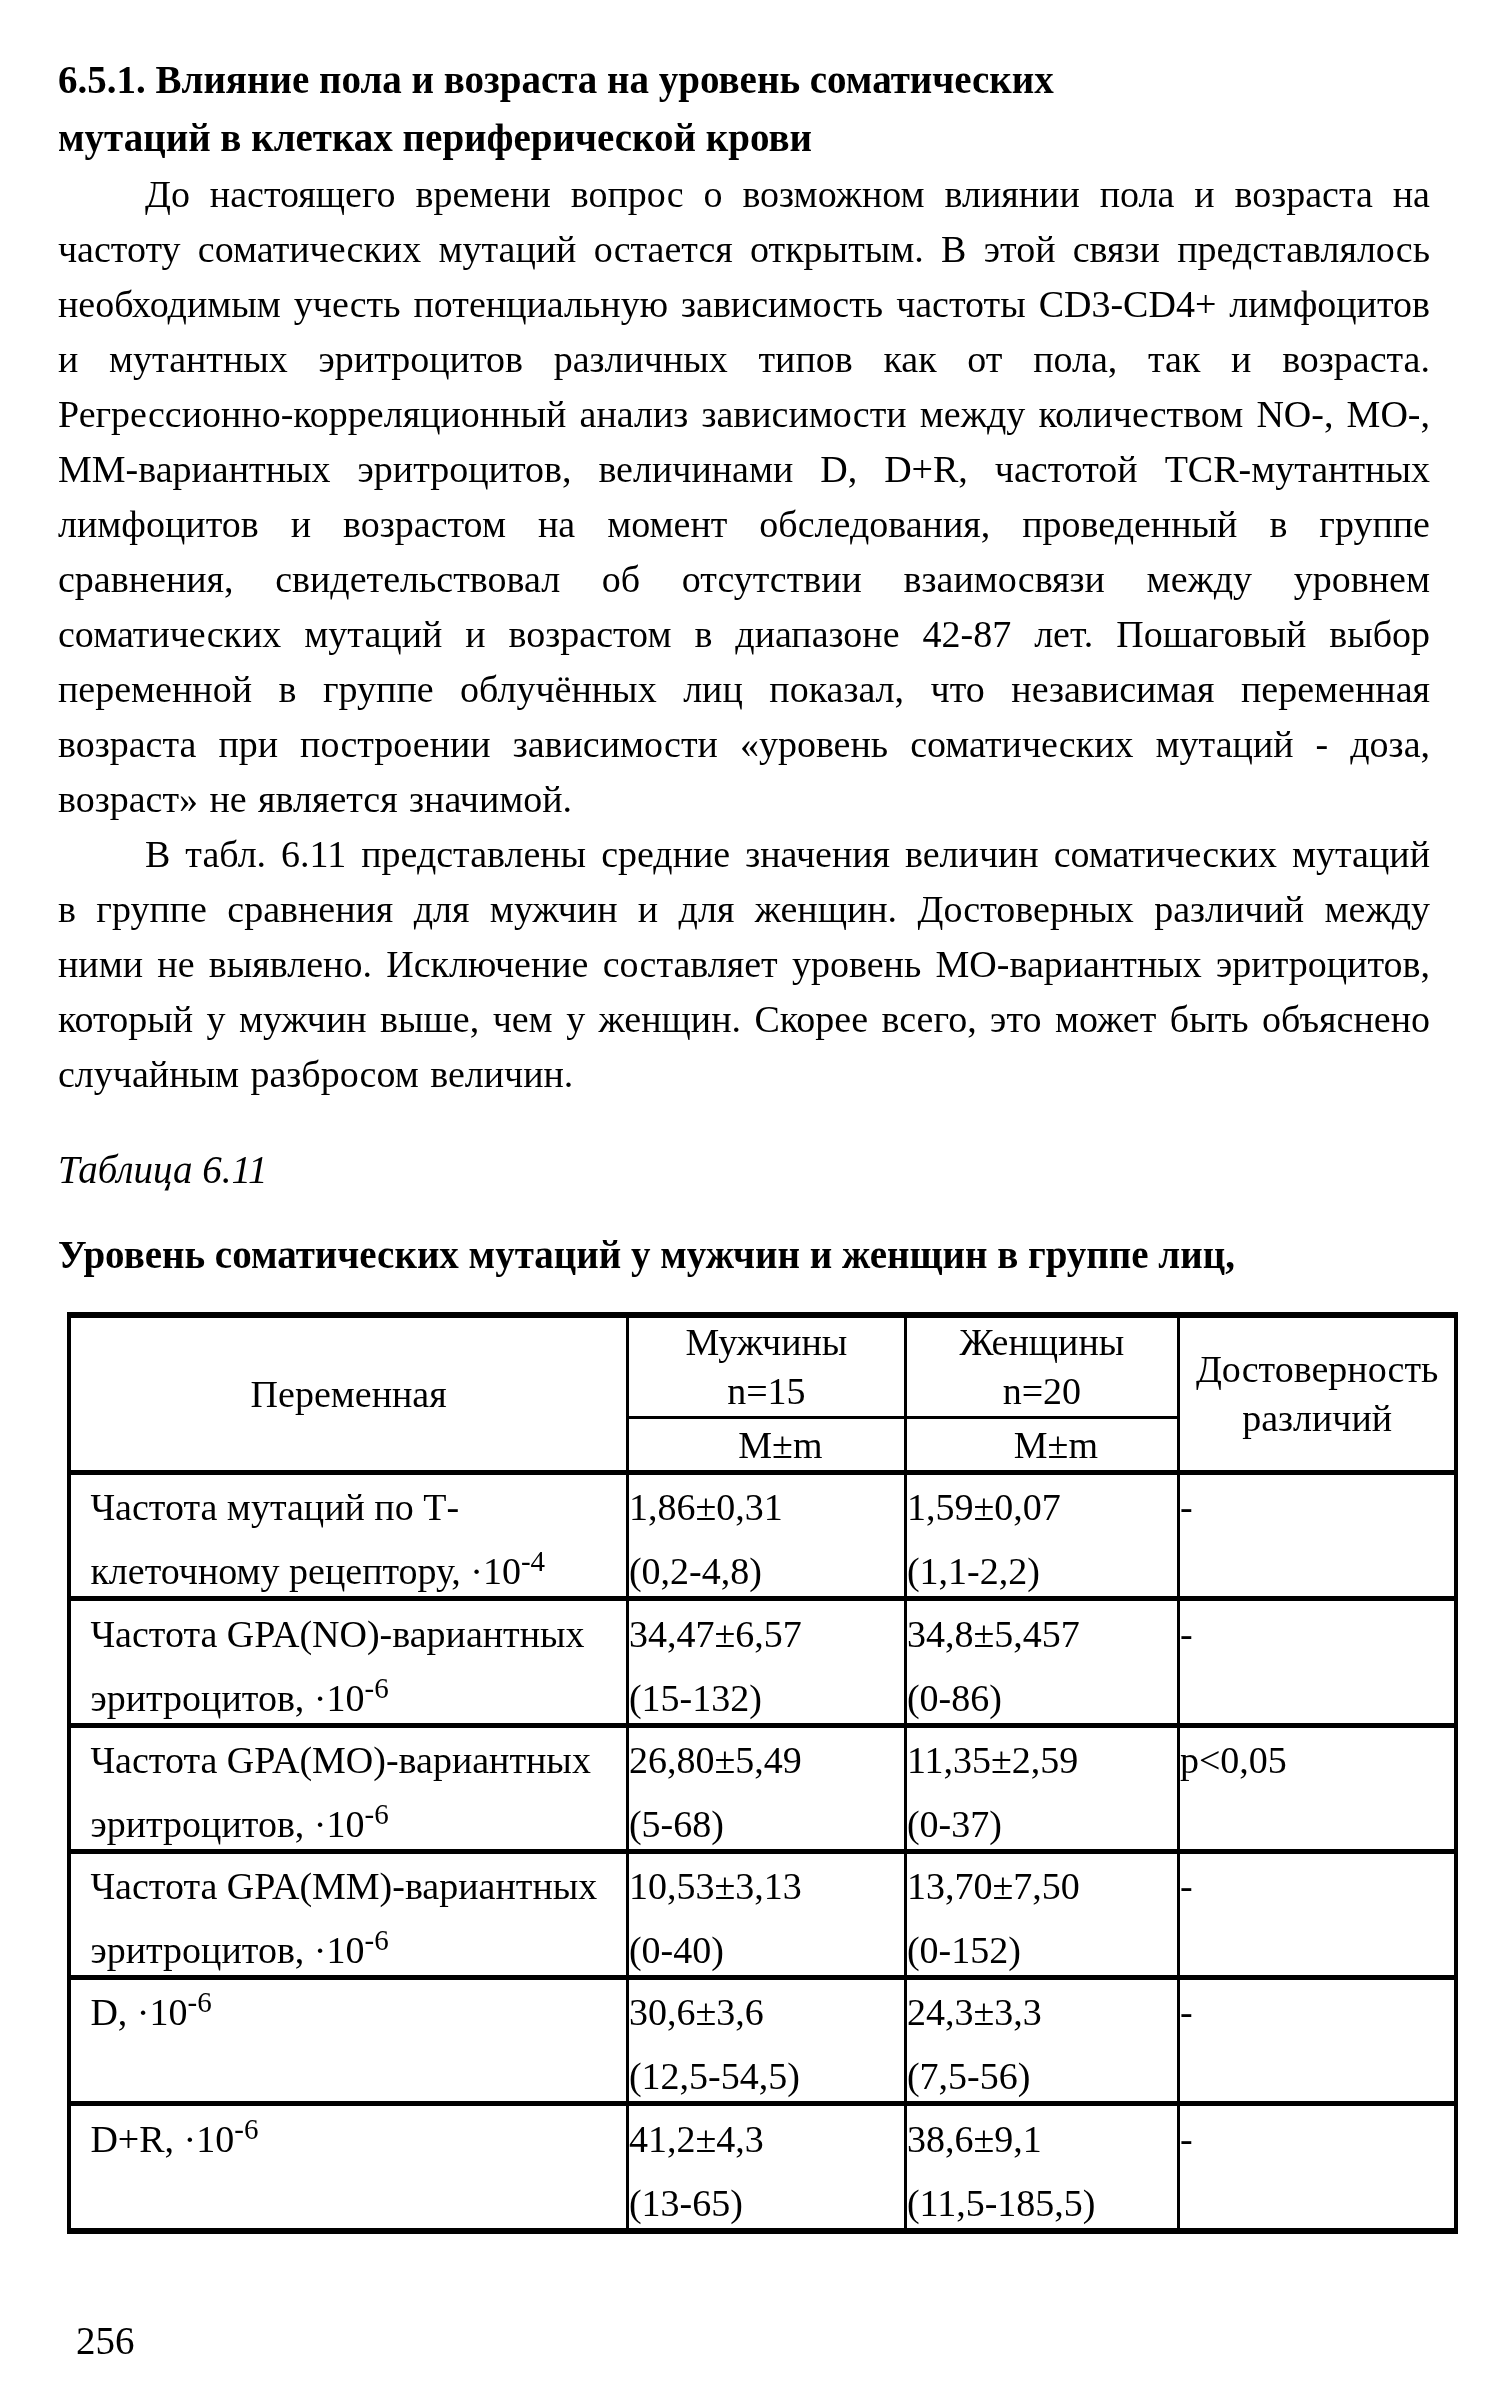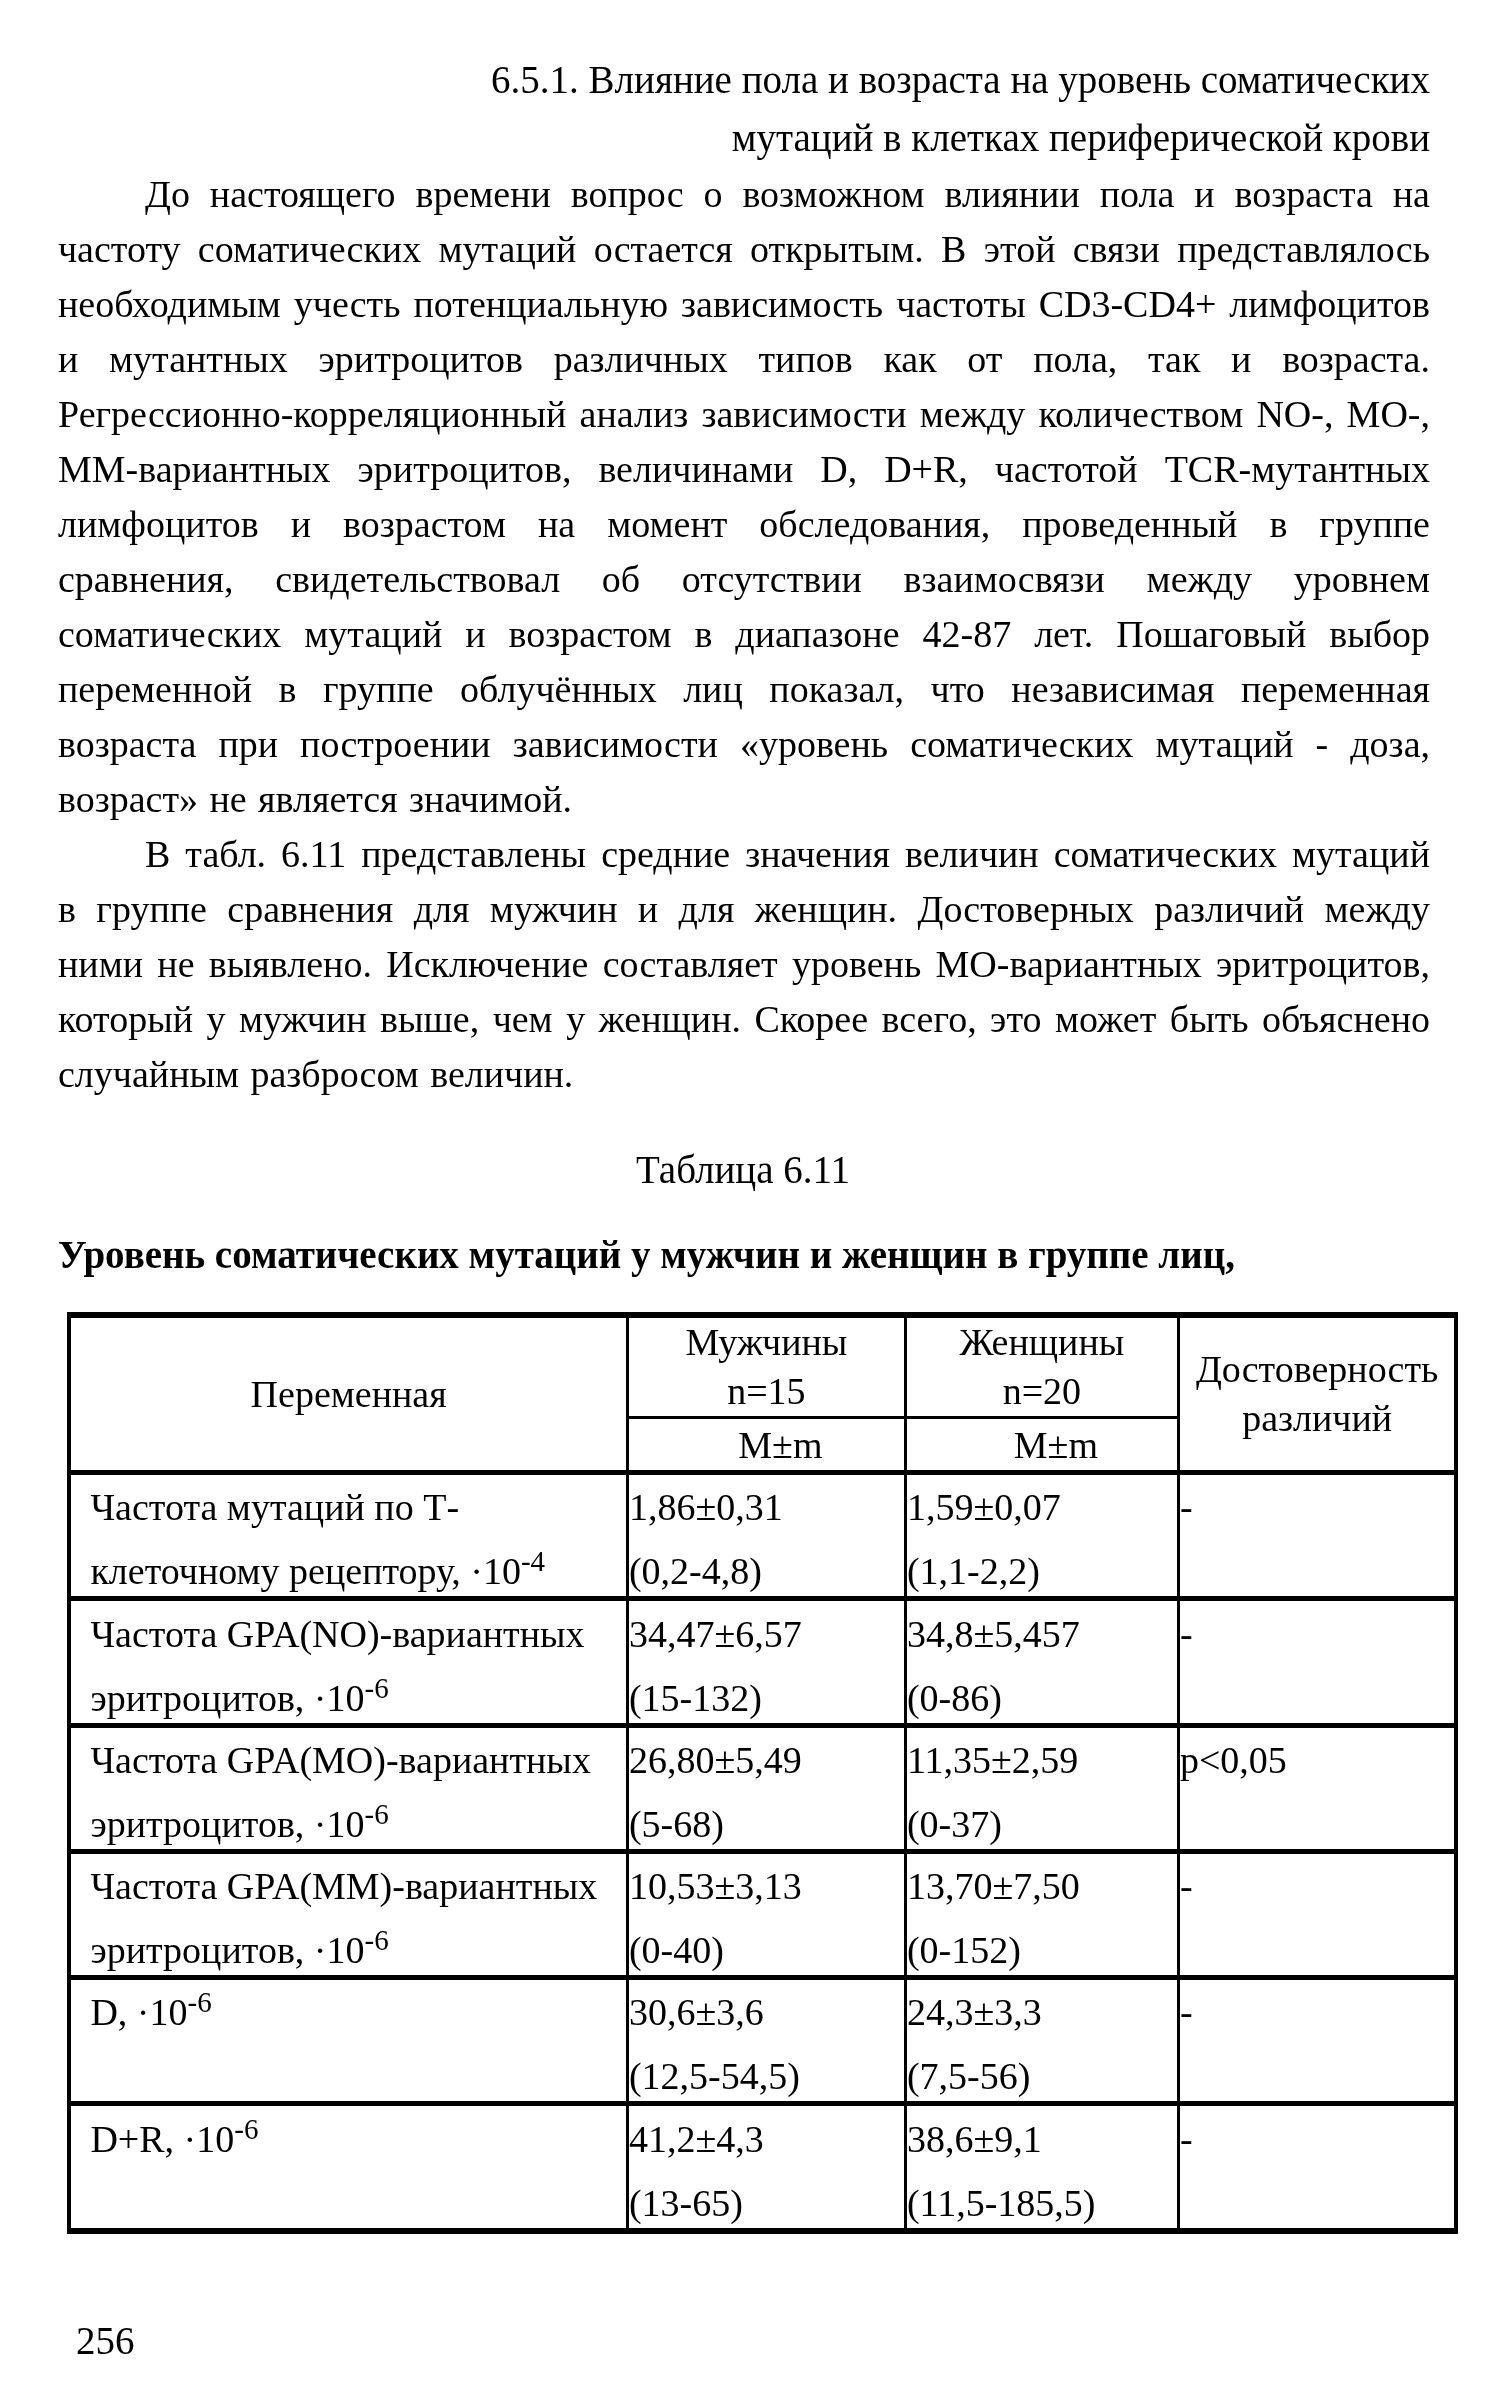--- a/index.html
+++ b/index.html
@@ -10,32 +10,32 @@
     font-family: "Liberation Serif", "DejaVu Serif", serif;
     color: #000;
   }
   .page {
     position: relative;
     width: 1507px; height: 2401px;
     padding: 51px 77px 0 58px;
     overflow: hidden;
   }
   .h1 {
-    font-size: 39px; font-weight: normal;
-    line-height: 58px; text-align: right;
+    font-size: 39px; font-weight: bold;
+    line-height: 58px; text-align: left;
   }
   p.body {
     font-size: 38px; line-height: 55px;
     text-align: justify; margin: 0;
     text-indent: 87px; word-spacing: 1.9px;
   }
   .p1 { margin-top: 15px; }
   .tcaption {
-    font-size: 39px; 
-    text-align: center; margin-top: 45px; padding-right: 1.9px;
+    font-size: 39px; font-style: italic;
+    text-align: left; margin-top: 45px; padding-right: 1.9px;
   }
   .ttitle {
     font-size: 39px; font-weight: bold;
     line-height: 58px; text-align: left; margin-top: 34px;
   }
   table.data {
     border-collapse: collapse; table-layout: fixed;
     width: 1387px; margin: 28px 0 0 9.4px;
     border: 4.7px solid #000;
     border-top-width: 6.6px; border-bottom-width: 6.6px;

